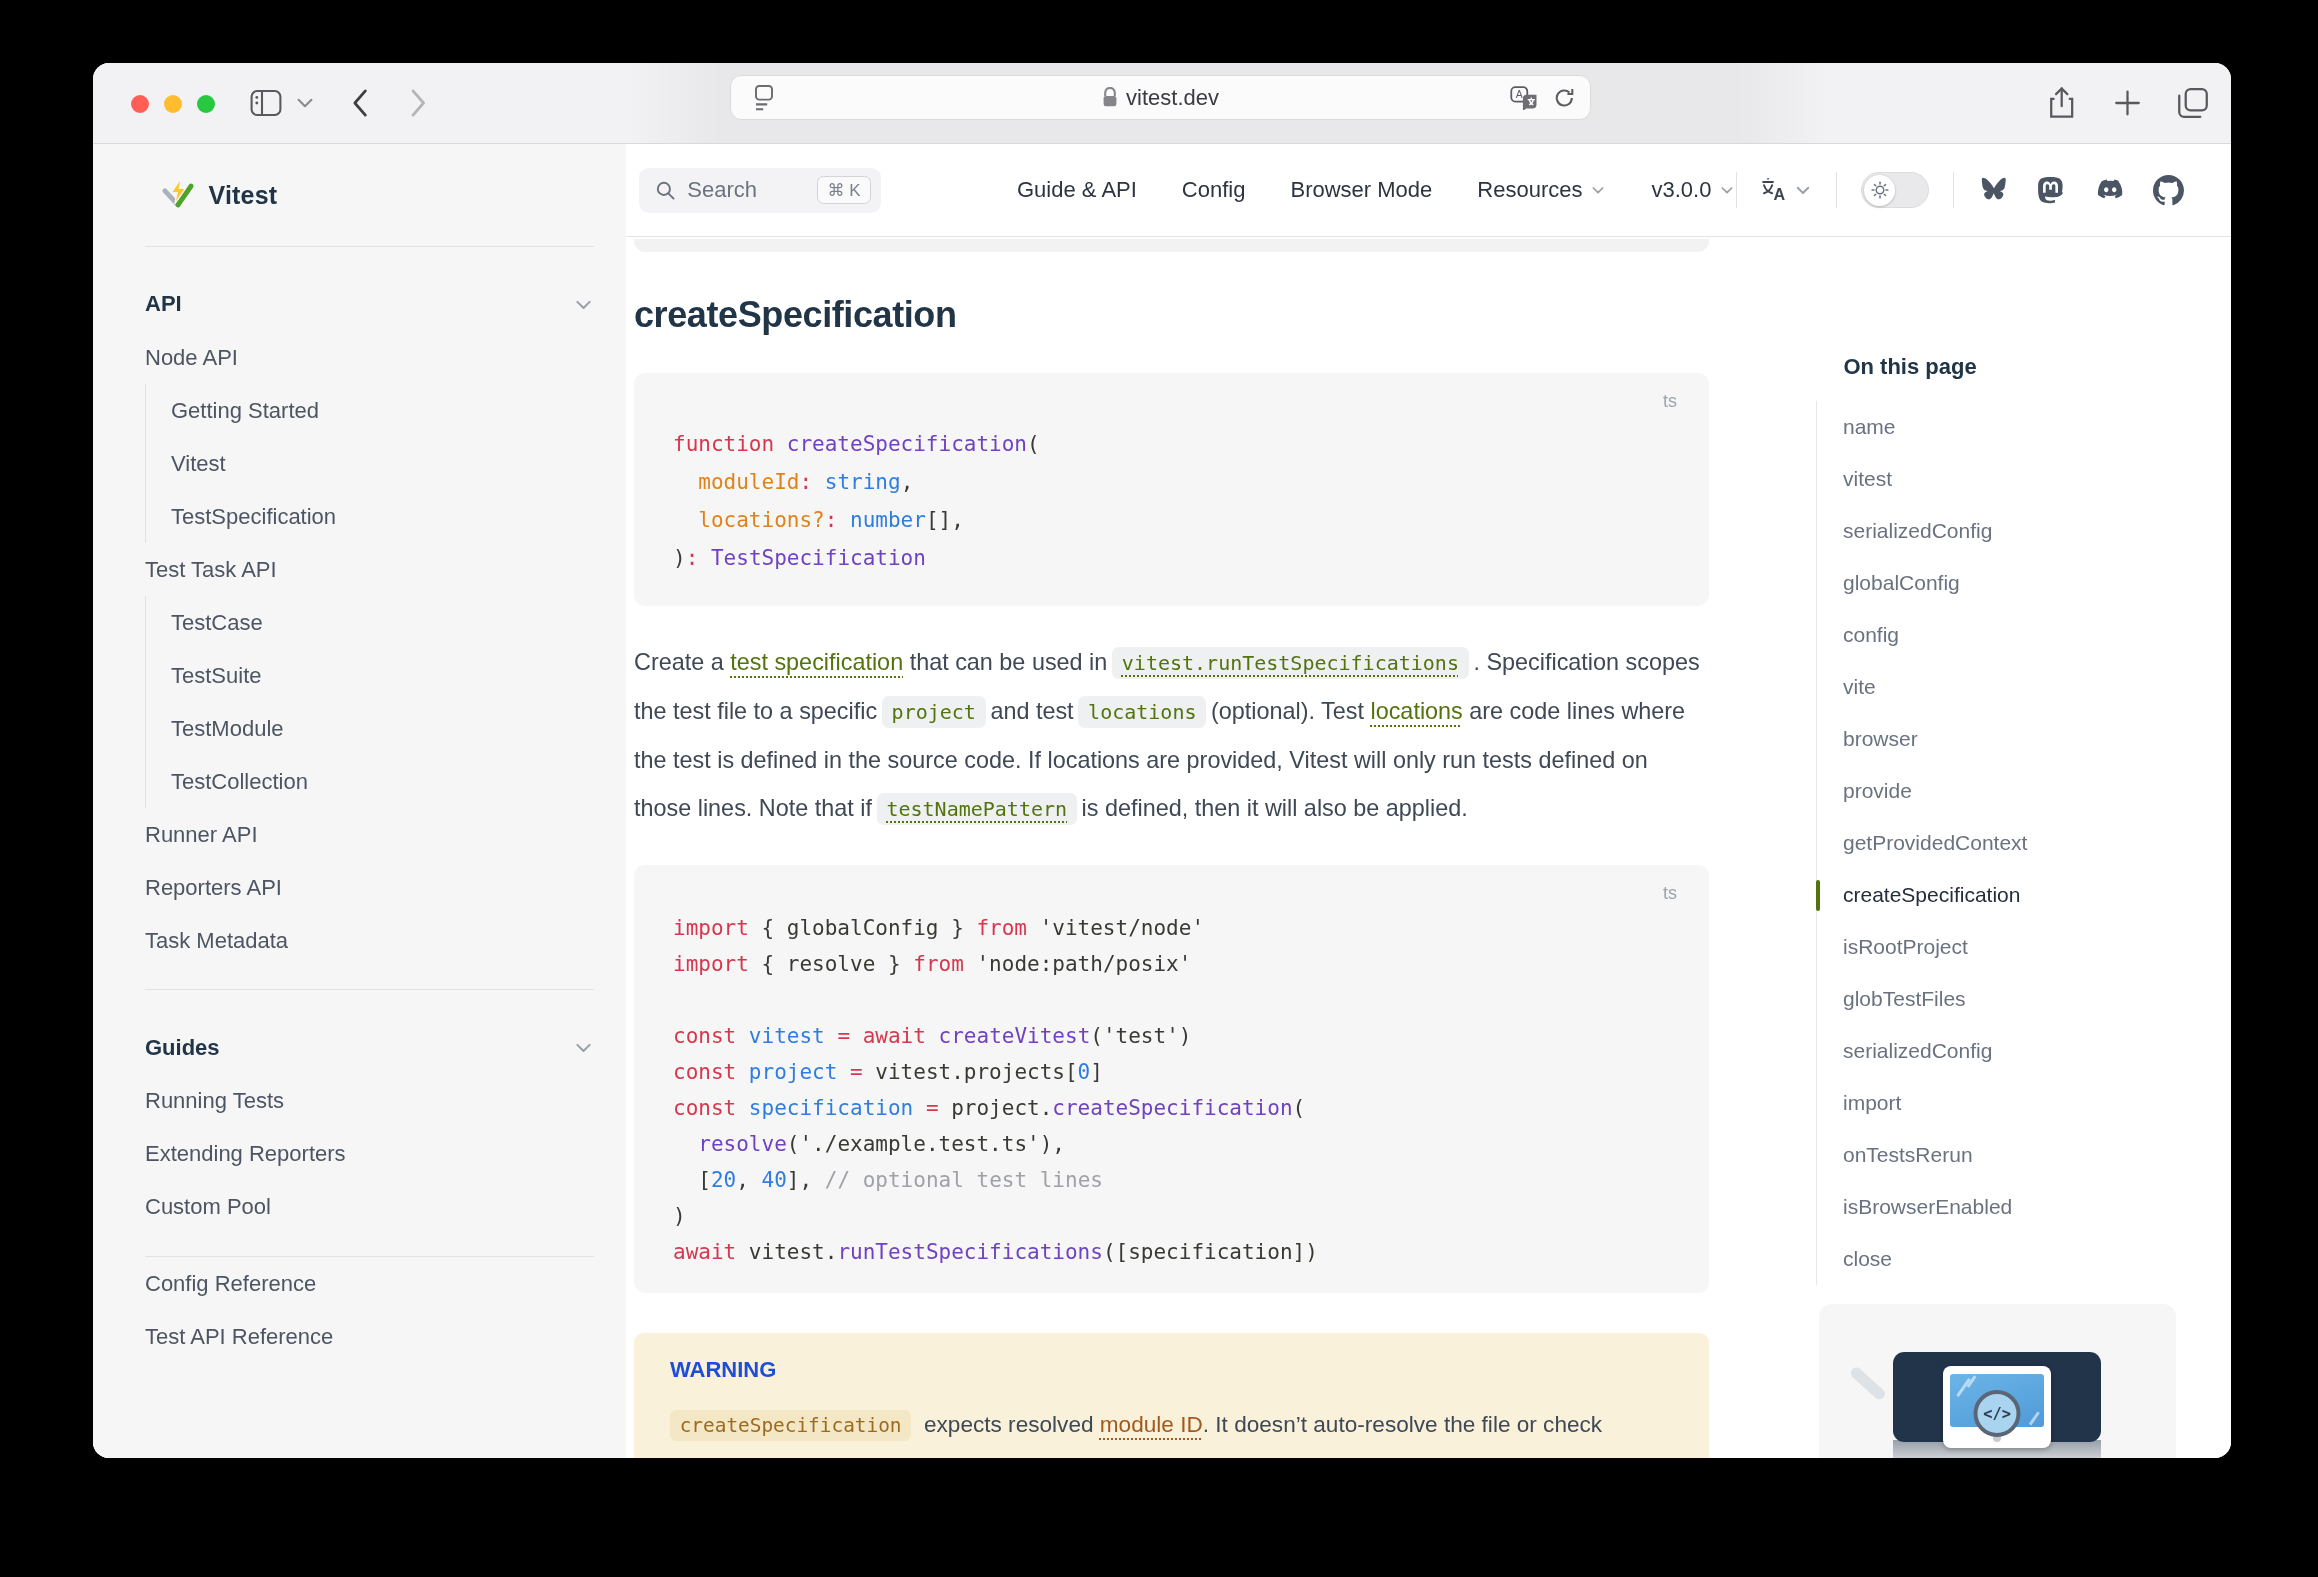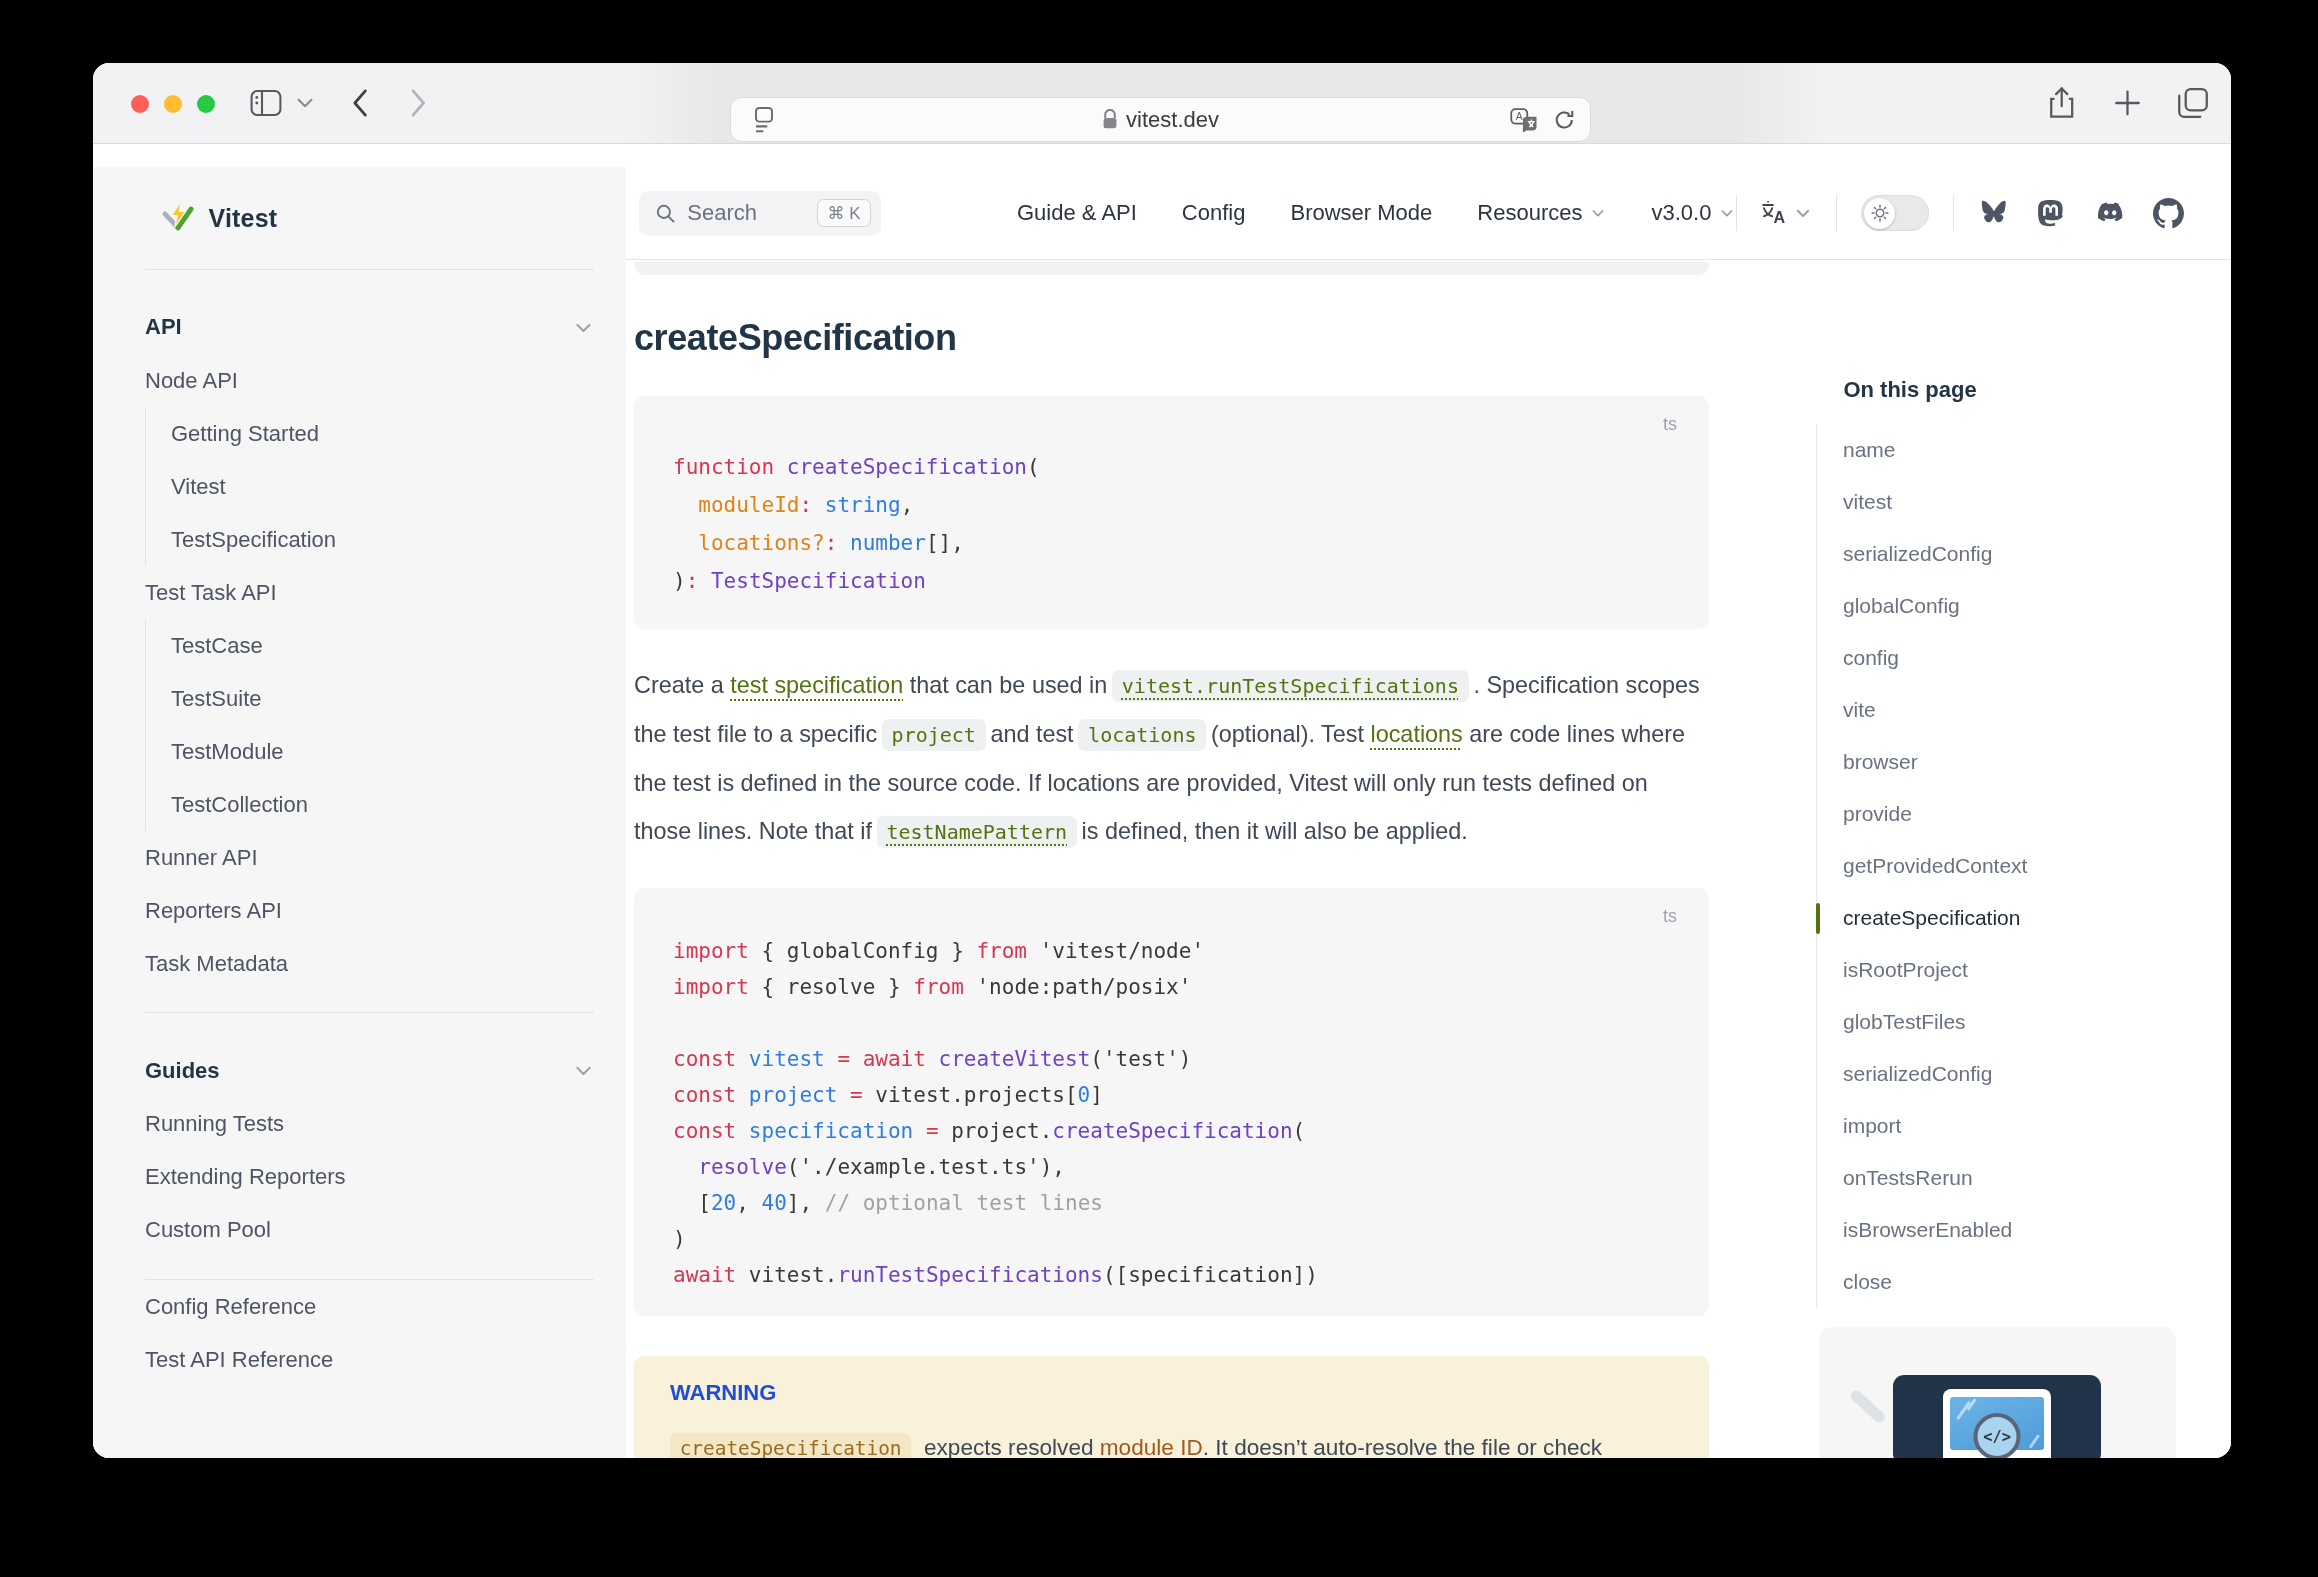--- a/index.html
+++ b/index.html
@@ -13,28 +13,28 @@
 
   
   .toolbar { position:relative; height:81px; background:#f2f2f4;
              border-bottom:0.8px solid #d9d9dc; }
   .tab-band { position:absolute; left:533px; top:0; bottom:0; width:1203px;
               background:linear-gradient(90deg, rgba(0,0,0,0) 0%, rgba(0,0,0,.045) 8%, rgba(0,0,0,.045) 92%, rgba(0,0,0,0) 100%); }
   .tl { position:absolute; top:31.5px; width:18px; height:18px; border-radius:50%; }
   .tl.red{ left:38px; background:#ff5f57; } .tl.yellow{ left:71px; background:#febc2e; } .tl.green{ left:104px; background:#28c840; }
   .tb-ic { position:absolute; top:50%; transform:translateY(-50%); color:#58585d; display:flex; align-items:center; }
   .tb-ic svg { display:block; }
-  .urlbar { position:absolute; left:637px; top:34px; width:861px; height:45px;
+  .urlbar { position:absolute; left:637px; top:12px; width:861px; height:45px;
             background:#fbfbfc; border:1.2px solid #dadadd; border-radius:11.3px; }
   .url-center { position:absolute; left:0; right:0; top:0; bottom:0; display:flex; align-items:center; justify-content:center; gap:8px;
                 color:#3b3b40; font-size:22px; }
   .url-right { position:absolute; right:14.5px; top:0; bottom:0; display:flex; align-items:center; gap:16px; color:#5c5c61; }
 
   
-  .chrome-body { display:flex; height:1314px; overflow:hidden; background:#fff;margin-top:23px; }
+  .chrome-body { display:flex; height:1314px; overflow:hidden; background:#fff; }
 
   
   .sidebar { width:533px; flex:none; background:#f6f6f7; padding:0 32px 0 52px; overflow:hidden; }
   .logo-row { height:102px; display:flex; align-items:center; gap:13px; padding-left:14.5px; }
   .logo-row .logo-text { font-size:25px; font-weight:700; color:#213547; letter-spacing:0.2px; }
   .sb-divider { height:0.8px; background:#e2e2e3; }
   .sb-divider.mt { margin-top:22.6px; }
   .sb-section { display:flex; align-items:center; justify-content:space-between; height:53px; margin-top:31px;
                 font-size:22px; font-weight:700; color:#213547; cursor:pointer; }
   .sb-section .chev { width:21px; height:21px; color:#9aa0a8; }

